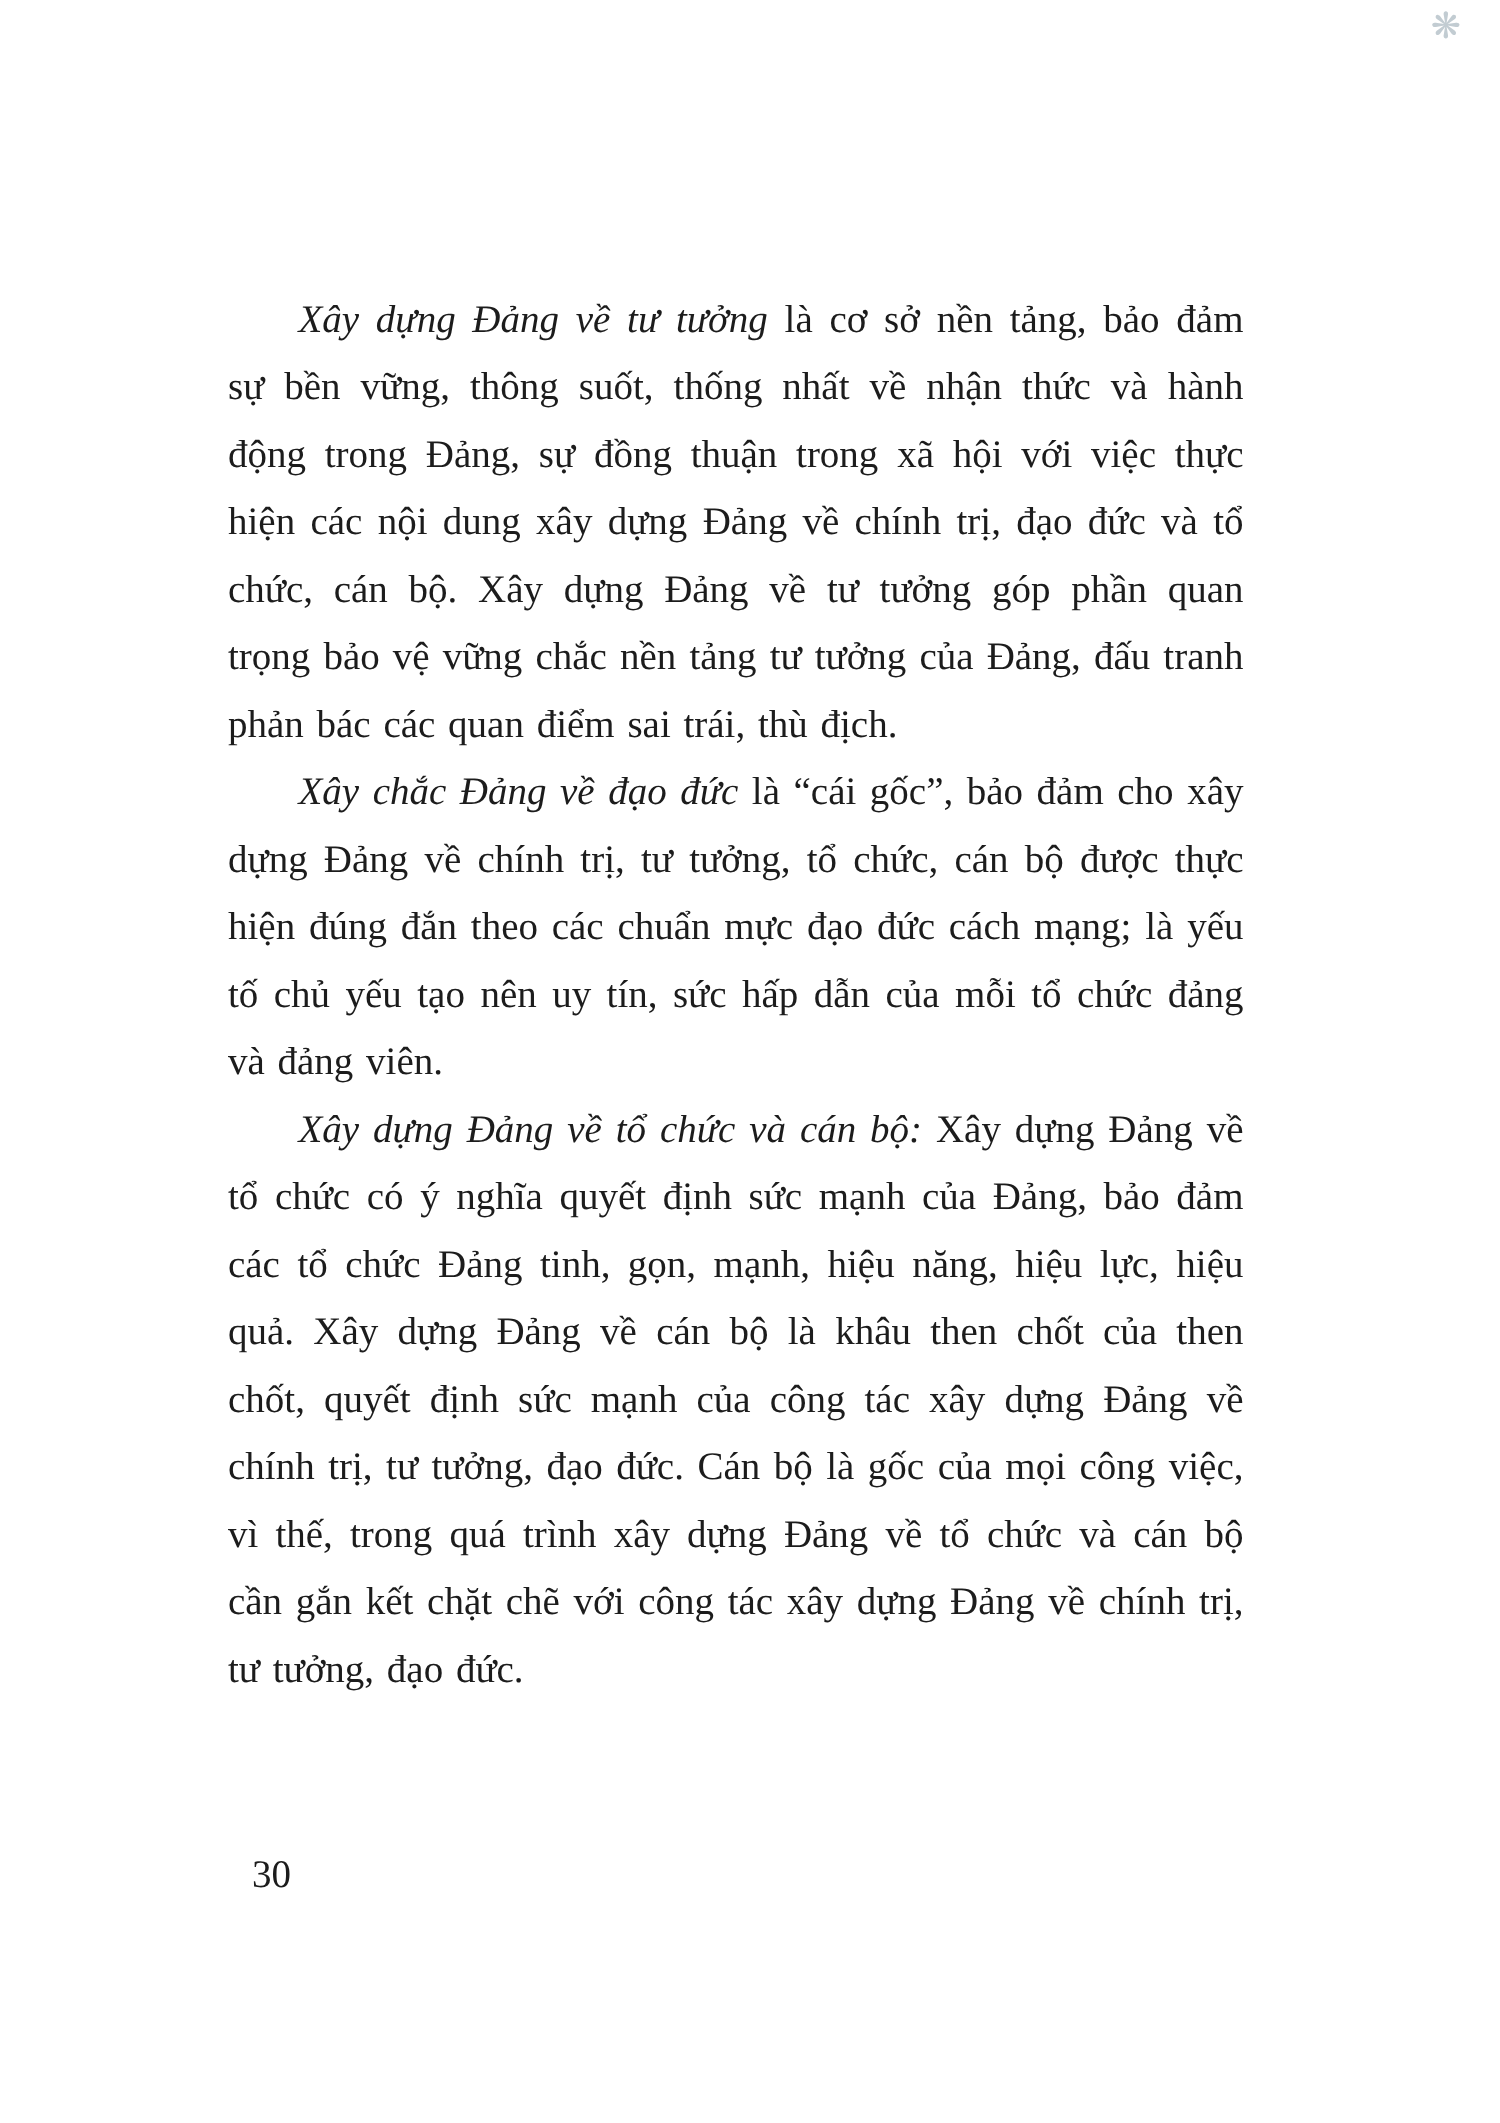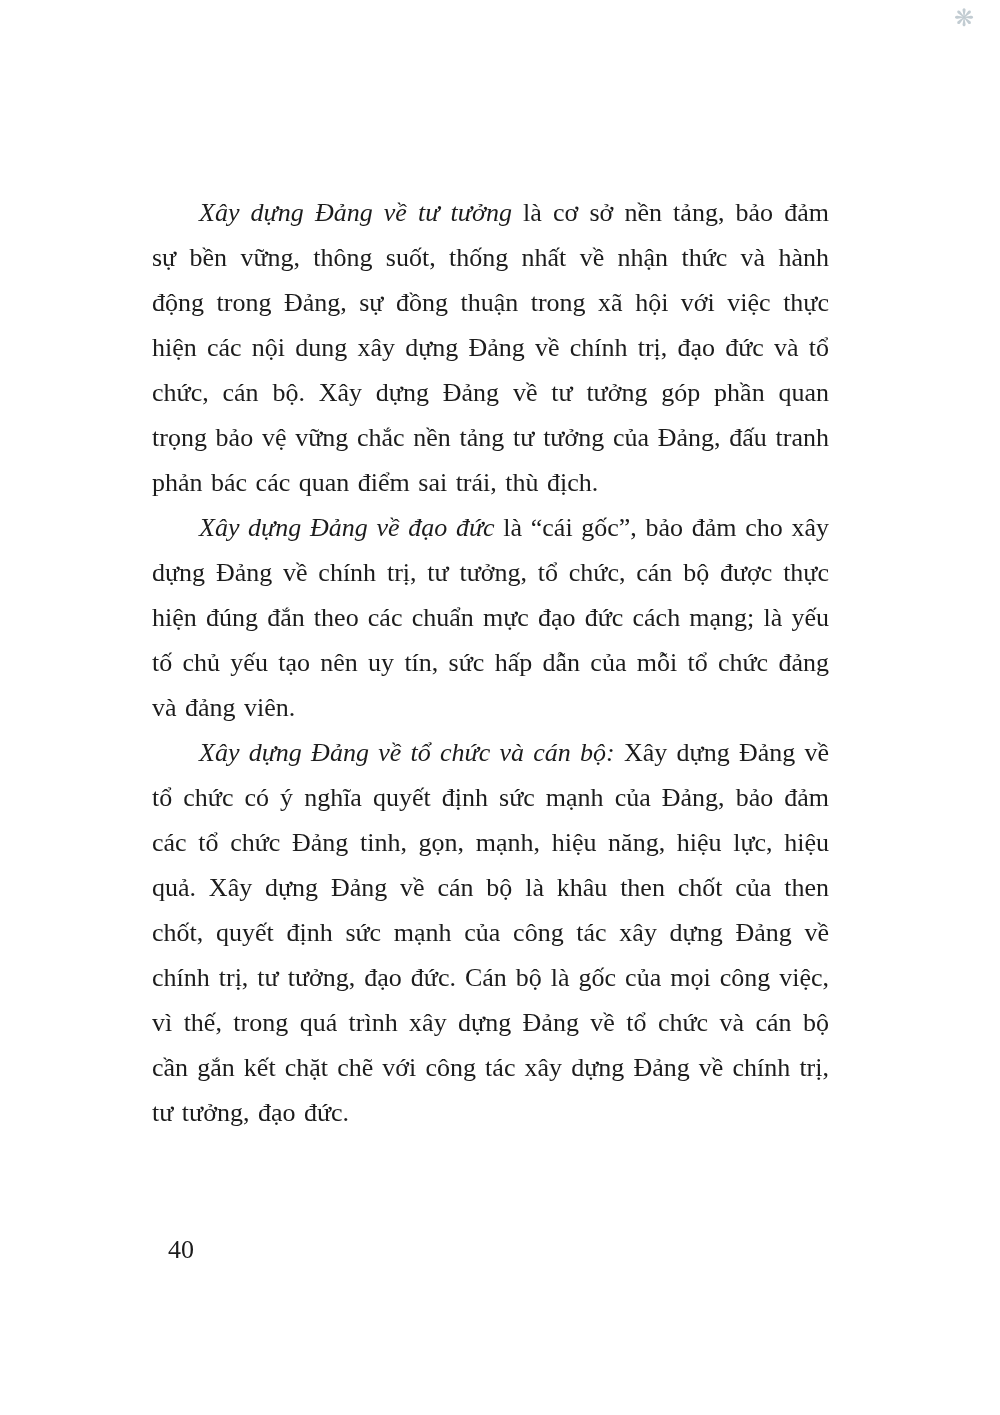--- a/index.html
+++ b/index.html
@@ -58,24 +58,24 @@
 
   <div class="ornament">❋</div>
 
   <div class="content">
 
     <p>
       <span class="lead">Xây dựng Đảng về tư tưởng</span><span> là cơ sở nền tảng, bảo đảm sự bền vững, thông suốt, thống nhất về nhận thức và hành động trong Đảng, sự đồng thuận trong xã hội với việc thực hiện các nội dung xây dựng Đảng về chính trị, đạo đức và tổ chức, cán bộ. Xây dựng Đảng về tư tưởng góp phần quan trọng bảo vệ vững chắc nền tảng tư tưởng của Đảng, đấu tranh phản bác các quan điểm sai trái, thù địch.</span>
     </p>
 
     <p>
-      <span class="lead">Xây dựng Đảng về đạo đức</span><span> là “cái gốc”, bảo đảm cho xây dựng Đảng về chính trị, tư tưởng, tổ chức, cán bộ được thực hiện đúng đắn theo các chuẩn mực đạo đức cách mạng; là yếu tố chủ yếu tạo nên uy tín, sức hấp dẫn của mỗi tổ chức đảng và đảng viên.</span>
+      <span class="lead">Xây chắc Đảng về đạo đức</span><span> là “cái gốc”, bảo đảm cho xây dựng Đảng về chính trị, tư tưởng, tổ chức, cán bộ được thực hiện đúng đắn theo các chuẩn mực đạo đức cách mạng; là yếu tố chủ yếu tạo nên uy tín, sức hấp dẫn của mỗi tổ chức đảng và đảng viên.</span>
     </p>
 
     <p>
       <span class="lead">Xây dựng Đảng về tổ chức và cán bộ:</span><span> Xây dựng Đảng về tổ chức có ý nghĩa quyết định sức mạnh của Đảng, bảo đảm các tổ chức Đảng tinh, gọn, mạnh, hiệu năng, hiệu lực, hiệu quả. Xây dựng Đảng về cán bộ là khâu then chốt của then chốt, quyết định sức mạnh của công tác xây dựng Đảng về chính trị, tư tưởng, đạo đức. Cán bộ là gốc của mọi công việc, vì thế, trong quá trình xây dựng Đảng về tổ chức và cán bộ cần gắn kết chặt chẽ với công tác xây dựng Đảng về chính trị, tư tưởng, đạo đức.</span>
     </p>
 
   </div>
 
-  <div class="page-number">40</div>
+  <div class="page-number">30</div>
 
 </div>
 
 </body></html>

